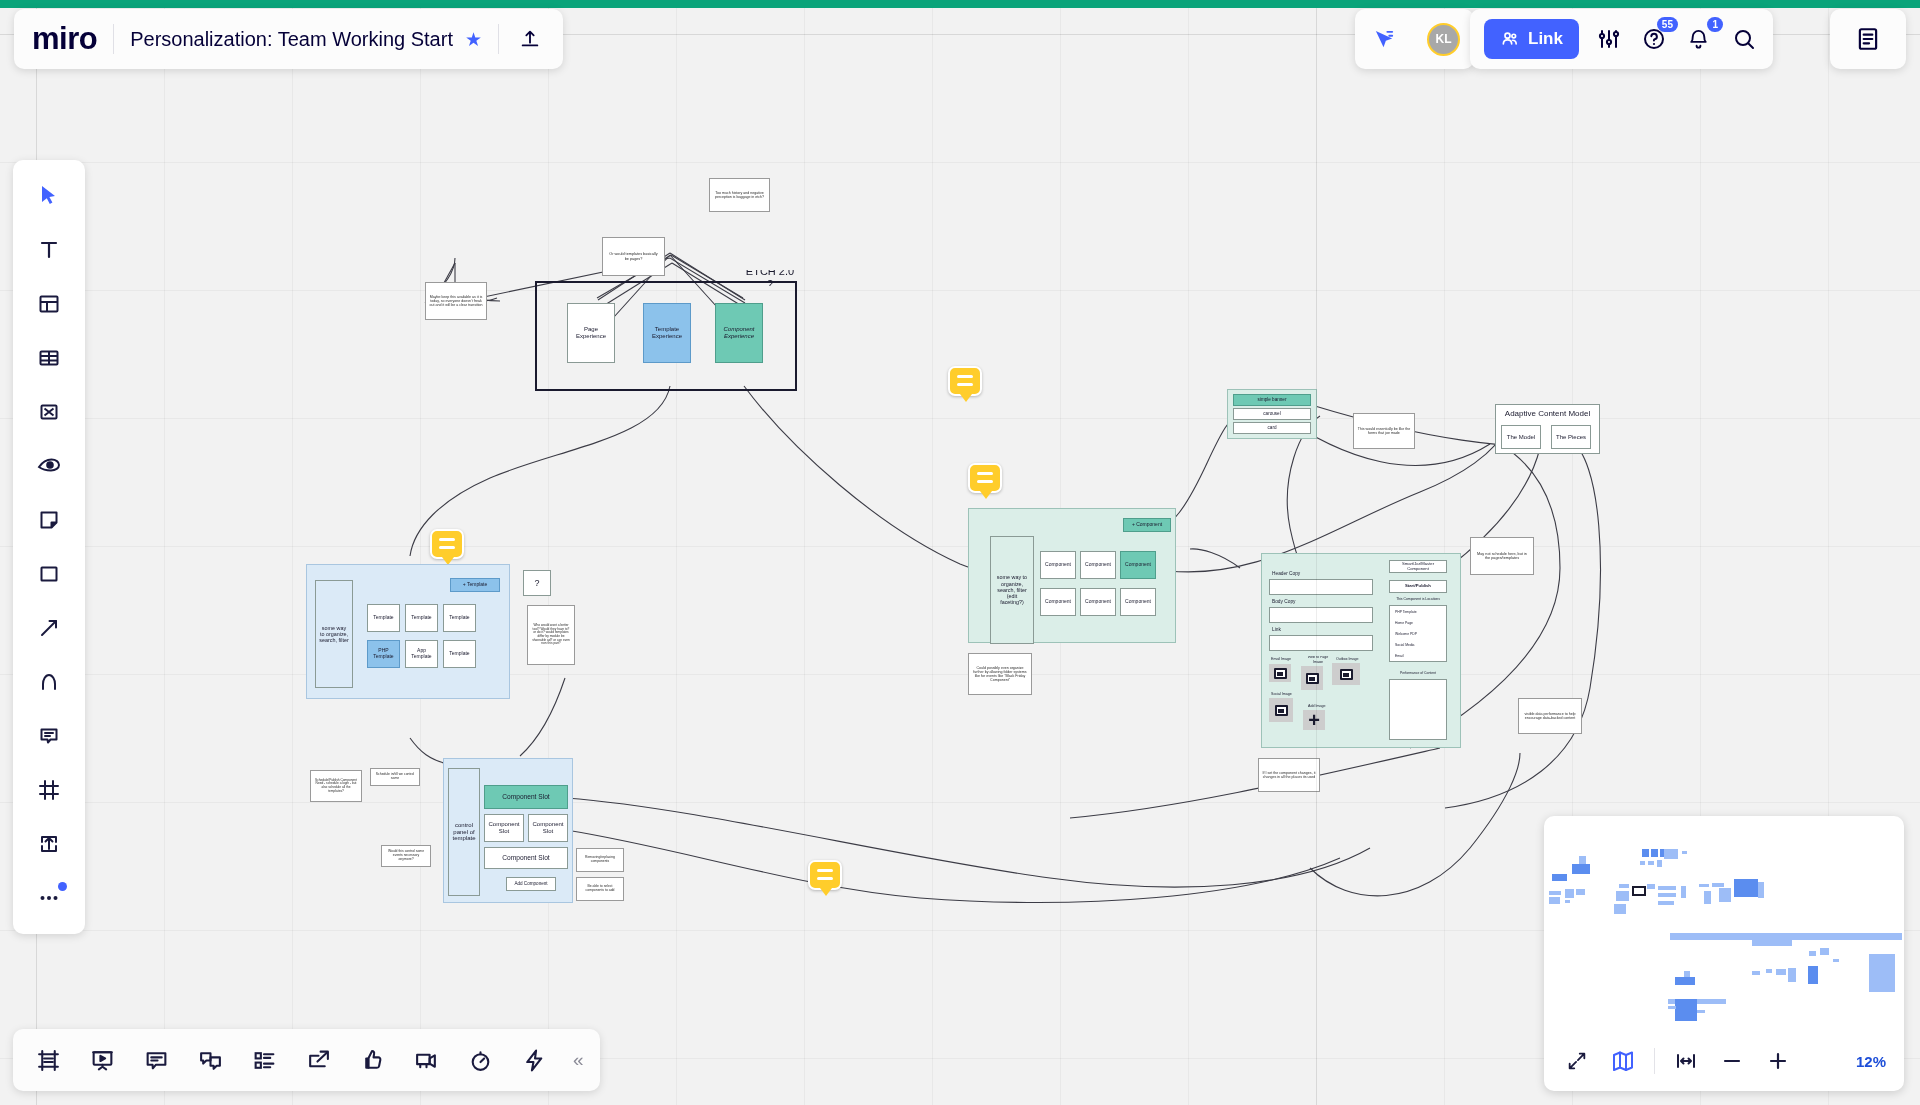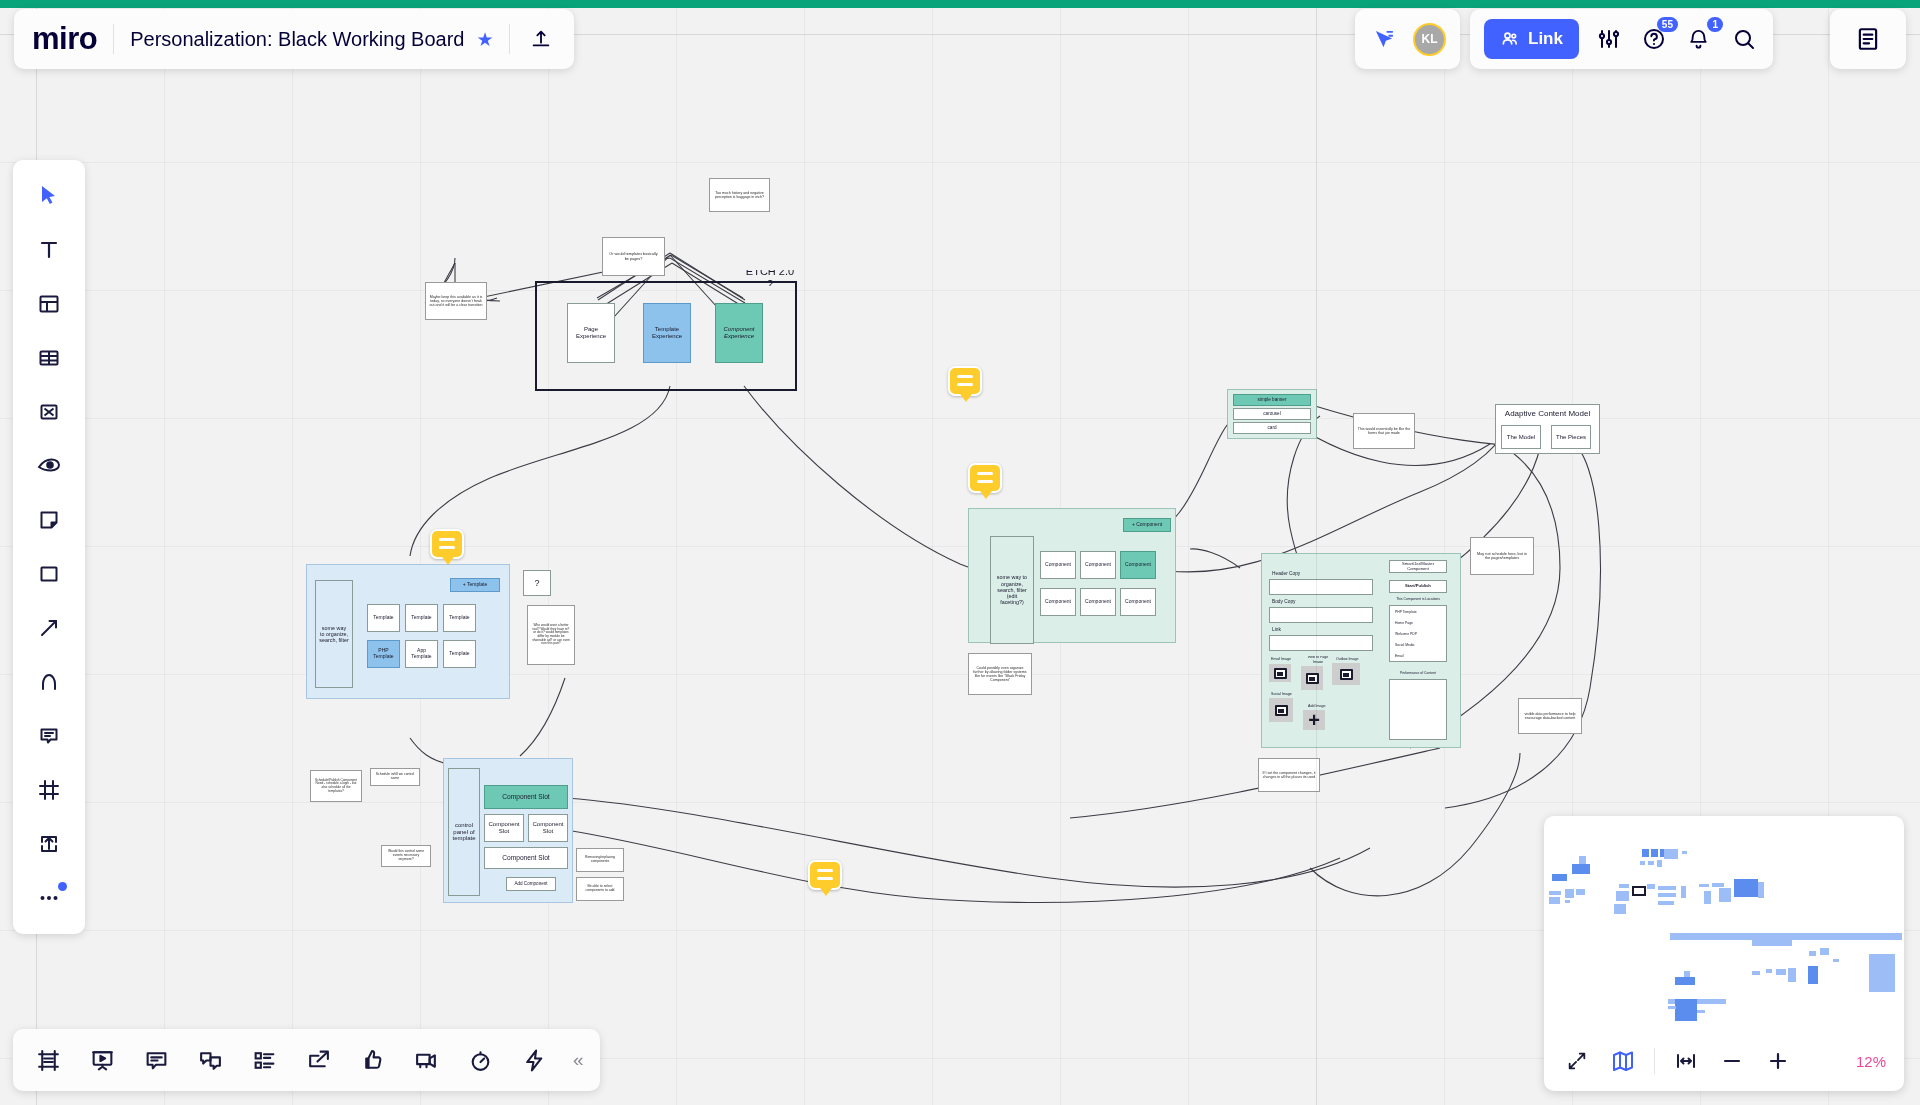--- a/index.html
+++ b/index.html
@@ -71,21 +71,21 @@
   .topbar{ position:absolute; left:0; top:0; width:1920px; height:78px; z-index:30; pointer-events:none;}
   .tb-card{
     position:absolute; background:#fcfcfc; border-radius:10px;
     box-shadow:0 2px 8px rgba(0,0,0,.13); display:flex; align-items:center; pointer-events:auto;
   }
   #tb-left{ left:14px; top:9px; height:60px; padding:0 18px;justify-content:space-between; }
   .miro-logo{ font-size:31px; font-weight:700; color:#050038; letter-spacing:-0.5px; }
   .tb-div{ width:1px; height:30px; background:#e0e0e6; margin:0 16px;}
   .board-title{ font-size:20px; color:#050038; white-space:nowrap;}
   .star{ color:#4262ff; font-size:19px; margin-left:12px; cursor:pointer;}
-  #tb-mid{ left:1355px; top:9px; height:60px; padding:12px 14px; gap:14px;}
+  #tb-mid{ left:1355px; top:9px; height:60px; padding:12px 14px; gap:28px;}
   .cursor-ico{ color:#4262ff; }
   .avatar{ width:33px;height:33px;border-radius:50%;background:#a8a8a8;border:2.5px solid #ffcd2b;
            color:#fff;font-size:12px;font-weight:700;display:flex;align-items:center;justify-content:center;}
   #tb-right{ left:1470px; top:9px; height:60px; padding:0 14px; gap:15px;}
   .share-btn{ background:#4262ff;color:#fff;border-radius:8px;height:40px;padding:0 16px;
               display:flex;align-items:center;gap:8px;font-size:17px;font-weight:700;cursor:pointer;}
   .ico-btn{ width:30px;height:30px;display:flex;align-items:center;justify-content:center;position:relative;cursor:pointer;}
   .badge{ position:absolute; background:#4262ff;color:#fff;border-radius:10px;font-size:10px;font-weight:700;
           padding:1px 5px; top:-7px; right:-9px; line-height:1.3;}
   #tb-far{ left:1830px; top:9px; height:60px; width:76px; justify-content:center;}
@@ -116,21 +116,21 @@
     background:#fff; border-radius:10px; box-shadow:0 2px 10px rgba(0,0,0,.16); z-index:25;
     overflow:hidden;
   }
   .mm-canvas{ position:absolute; left:0;top:0;right:0; height:215px; overflow:hidden;}
   .mm-rect{ position:absolute; background:#9dbdf7;}
   .mm-rect.dk{ background:#5b8def;}
   .mm-rect.outline{ background:transparent; border:2px solid #1a1a2e;}
   .mm-bar{ position:absolute; right:0;bottom:0;left:0; height:60px;
            display:flex; align-items:center; padding:0 18px; gap:16px;}
   .mm-div{ width:1px;height:26px;background:#e3e3e8;}
-  .zoomlabel{ font-size:15px;font-weight:400;color:#ec4899;margin-left:auto;}
+  .zoomlabel{ font-size:15px;font-weight:700;color:#1d4ed8;margin-left:auto;}
   .mm-ico{ width:30px;height:30px;display:flex;align-items:center;justify-content:center;cursor:pointer;}
 </style>
 </head>
 <body>
 
 <div id="canvas">
   <div class="board-layer">
 
     <svg class="links">
       <path d="M430,300 L455,255"></path>
@@ -289,21 +289,21 @@
     <div class="node note" style="left:381px;top:837px;width:50px;height:22px;font-size:3.4px;padding:3px;">Would this control same events necessary anymore?</div>
     <div class="node note" style="left:576px;top:840px;width:48px;height:24px;font-size:3.4px;padding:3px;">Removing/replacing components</div>
     <div class="node note" style="left:576px;top:869px;width:48px;height:24px;font-size:3.4px;padding:3px;">Be able to select components to add</div>
   </div>
 </div>
 
 <div class="topbar">
   <div class="tb-card" id="tb-left">
     <span class="miro-logo">miro</span>
     <span class="tb-div"></span>
-    <span class="board-title">Personalization: Black Working Board</span>
+    <span class="board-title">Personalization: Team Working Start</span>
     <span class="star">★</span>
     <span class="tb-div"></span>
     <span class="ico-btn">
       <svg width="22" height="22" viewBox="0 0 24 24" fill="none" stroke="#050038" stroke-width="2" stroke-linecap="round" stroke-linejoin="round">
         <path d="M12 16V4M12 4l-4 4M12 4l4 4M4 19h16"></path>
       </svg>
     </span>
   </div>
 
   <div class="tb-card" id="tb-mid">

